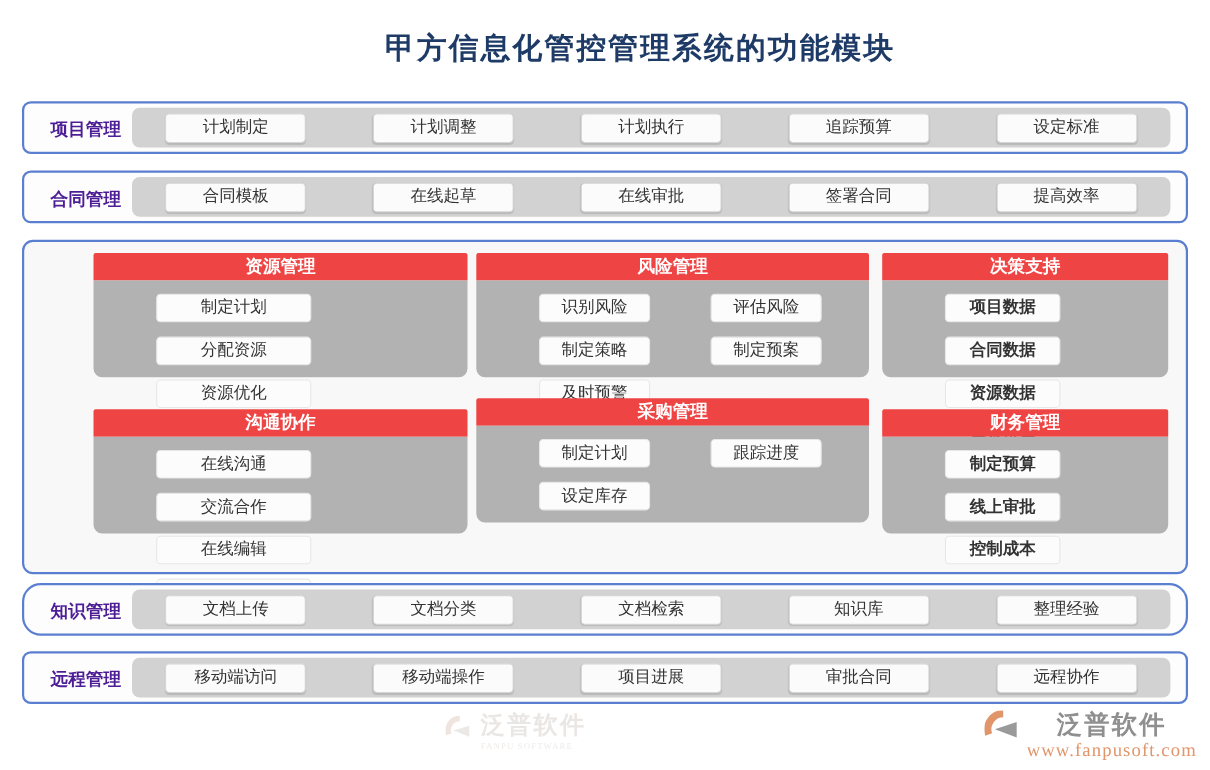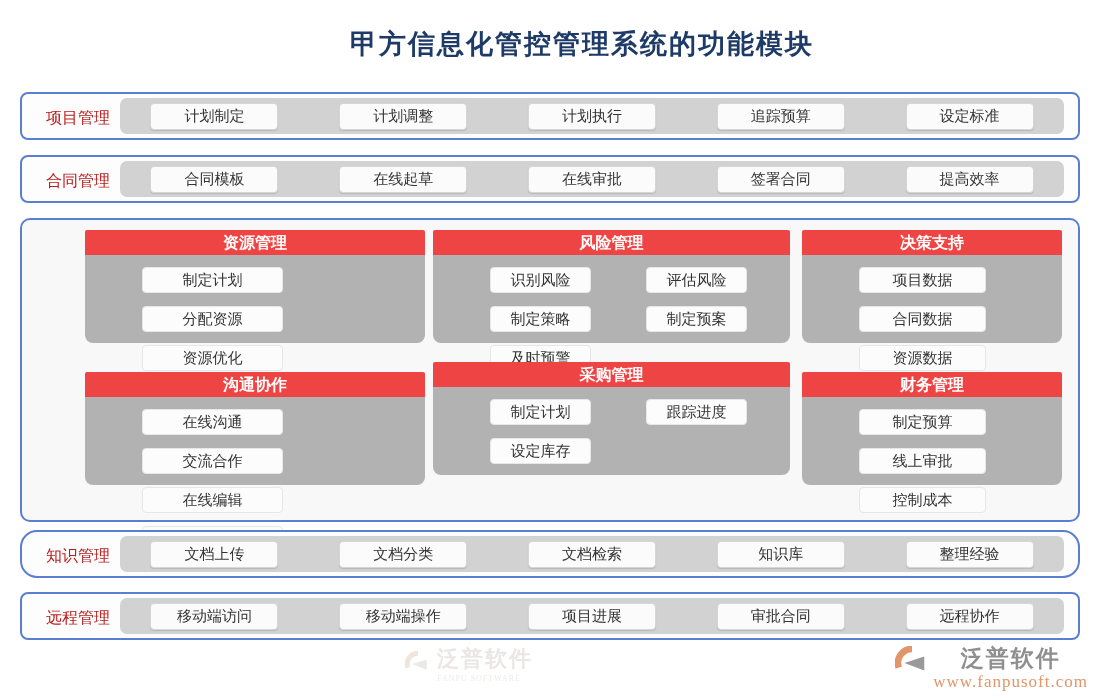--- a/index.html
+++ b/index.html
@@ -9,21 +9,21 @@
 
   
   .page-title { position:absolute; left:0; top:26px; width:100%; text-align:center;
                 font-size:27px; font-weight:bold; color:#1e3a66; letter-spacing:2px;margin-left:32px; }
 
   
   .row-box { position:absolute; left:20px; width:1060px; height:48px;
              background:#fdfdfd; border:2px solid #5b7fd0; border-radius:8px; }
   .row-label { position:absolute; left:12px; top:0; width:88px; height:48px;
                display:flex; align-items:center; justify-content:center;
-               font-size:16px; font-weight:normal; color:#b91c1c; }
+               font-size:16px; font-weight:bold; color:#4c1d95; }
   .band { position:absolute; left:98px; top:4px; right:14px; bottom:4px;
           background:#d2d2d2; border-radius:7px;
           display:flex; align-items:center; justify-content:space-around; }
   .rbtn { width:128px; height:27px; background:#fbfbfb; border:1px solid #d6d6d6;
           border-radius:4px; font-size:15px; color:#333; text-align:center;
           line-height:25px; cursor:pointer; box-shadow:0 1px 1px rgba(0,0,0,.12);
           font-family:inherit; }
 
   
   .middle { position:absolute; left:20px; top:218px; width:1060px; height:304px;
@@ -32,21 +32,21 @@
   .panel-head { height:25px; background:#ef4444; color:#ffffff; font-size:16px;
                 font-weight:bold; text-align:center; line-height:25px;
                 border-radius:2px 2px 0 0; }
   .panel-body { background:#b2b2b2; height:88px; border-radius:0 0 8px 8px;
                 padding:12px 13px 0 13px; display:flex; flex-wrap:wrap;
                 column-gap:20px; row-gap:13px; align-content:flex-start; }
   .pbtn { height:26px; background:#fcfcfc; border:1px solid #e7e7e7; border-radius:4px;
           font-size:15px; color:#333; text-align:center; line-height:24px;
           cursor:pointer; font-family:inherit;margin-left:44px; }
   .cols2 .pbtn { width:141px; }
-  .cols2n .pbtn { width:127px; }       
+  .cols2n .pbtn { width:105px;font-weight:bold; }       
   .cols3 .pbtn { width:101px; }
   .cols3 .panel-body { column-gap:11px; }
   .cols2n .panel-body { column-gap:16px; }
 
   #panel-resource      { left:63px;  top:10px;  width:340px; }
   #panel-risk          { left:411px; top:10px;  width:357px; }
   #panel-decision      { left:780px; top:10px;  width:260px; }
   #panel-communication { left:63px;  top:152px; width:340px; }
   #panel-procurement   { left:411px; top:142px; width:357px; }
   #panel-finance       { left:780px; top:152px; width:260px; }

